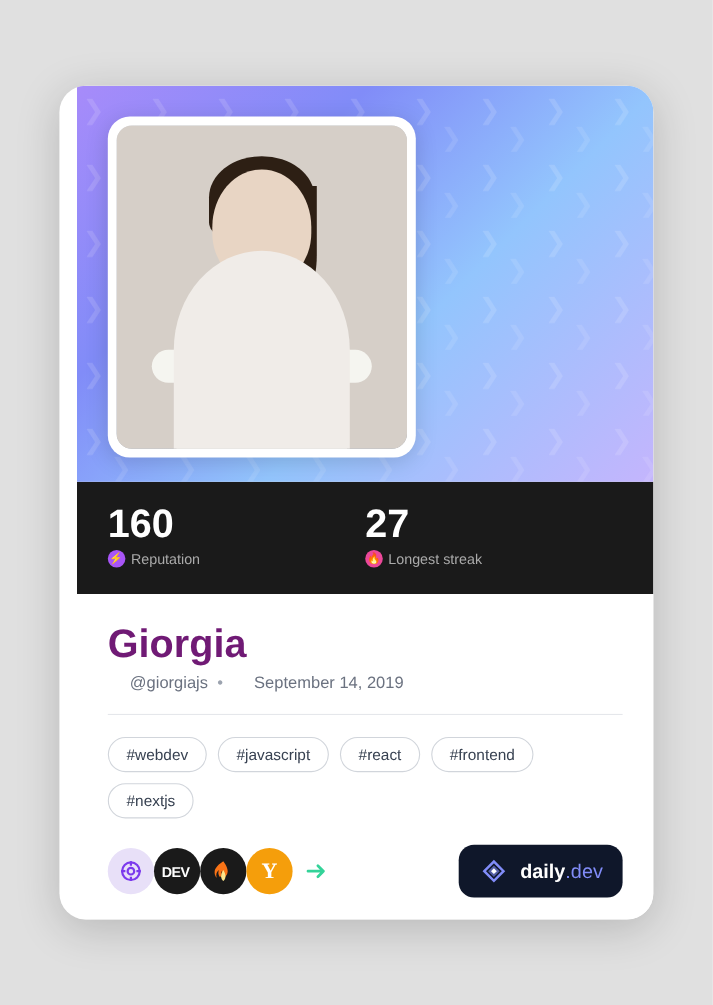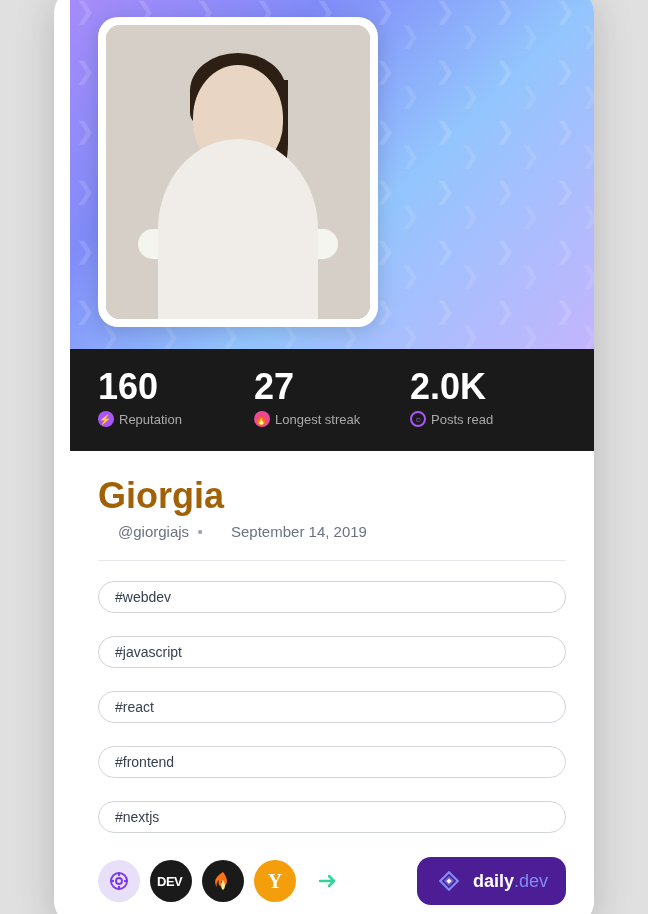--- a/index.html
+++ b/index.html
@@ -206,21 +206,21 @@
 
     
     .profile-body {
       padding: 24px 28px 20px;
       background: #fff;
     }
 
     .profile-name {
       font-size: 36px;
       font-weight: 800;
-      color: #a16207;
+      color: #701a75;
       margin-bottom: 6px;
     }
 
     .profile-meta {
       font-size: 15px;
       color: #9ca3af;
       font-weight: 400;
       margin-bottom: 20px;
     }
 
@@ -231,23 +231,22 @@
 
     .divider {
       height: 1px;
       background: #e5e7eb;
       margin-bottom: 20px;
     }
 
     .tags {
       display: flex;
       flex-wrap: wrap;
-      gap: 23px;
+      gap: 10px;
       margin-bottom: 24px;
-      flex-direction: column;
     }
 
     .tag {
       border: 1.5px solid #d1d5db;
       border-radius: 999px;
       padding: 7px 16px;
       font-size: 14px;
       font-weight: 500;
       color: #374151;
       background: #fff;
@@ -256,21 +255,20 @@
     
     .social-row {
       display: flex;
       align-items: center;
       justify-content: space-between;
     }
 
     .social-icons {
       display: flex;
       align-items: flex-end;
-      gap: 10px;
     }
 
     .social-icon {
       width: 42px;
       height: 42px;
       border-radius: 50%;
       display: flex;
       align-items: center;
       justify-content: center;
       font-size: 18px;
@@ -302,21 +300,21 @@
       font-size: 22px;
     }
 
     .social-icon.arrow {
       background: transparent;
       color: #34d399;
       font-size: 22px;
     }
 
     .daily-dev-badge {
-      background: #4c1d95;
+      background: #0f172a;
       border-radius: 14px;
       padding: 10px 18px;
       display: flex;
       align-items: center;
       gap: 10px;
     }
 
     .daily-dev-logo {
       display: flex;
       align-items: center;
@@ -384,27 +382,20 @@
         <span>Reputation</span>
       </span>
     </div>
     <div class="stat-item">
       <span class="stat-value">27</span>
       <span class="stat-label">
         <span class="stat-icon streak">🔥</span>
         <span>Longest streak</span>
       </span>
     </div>
-    <div class="stat-item">
-      <span class="stat-value">2.0K</span>
-      <span class="stat-label">
-        <span class="stat-icon posts">○</span>
-        <span>Posts read</span>
-      </span>
-    </div>
   </div>
 
   <div class="profile-body">
     <div class="profile-name">Giorgia</div>
     <div class="profile-meta">
       <span>@giorgiajs</span>
       &nbsp;•&nbsp;
       <span>September 14, 2019</span>
     </div>
 

